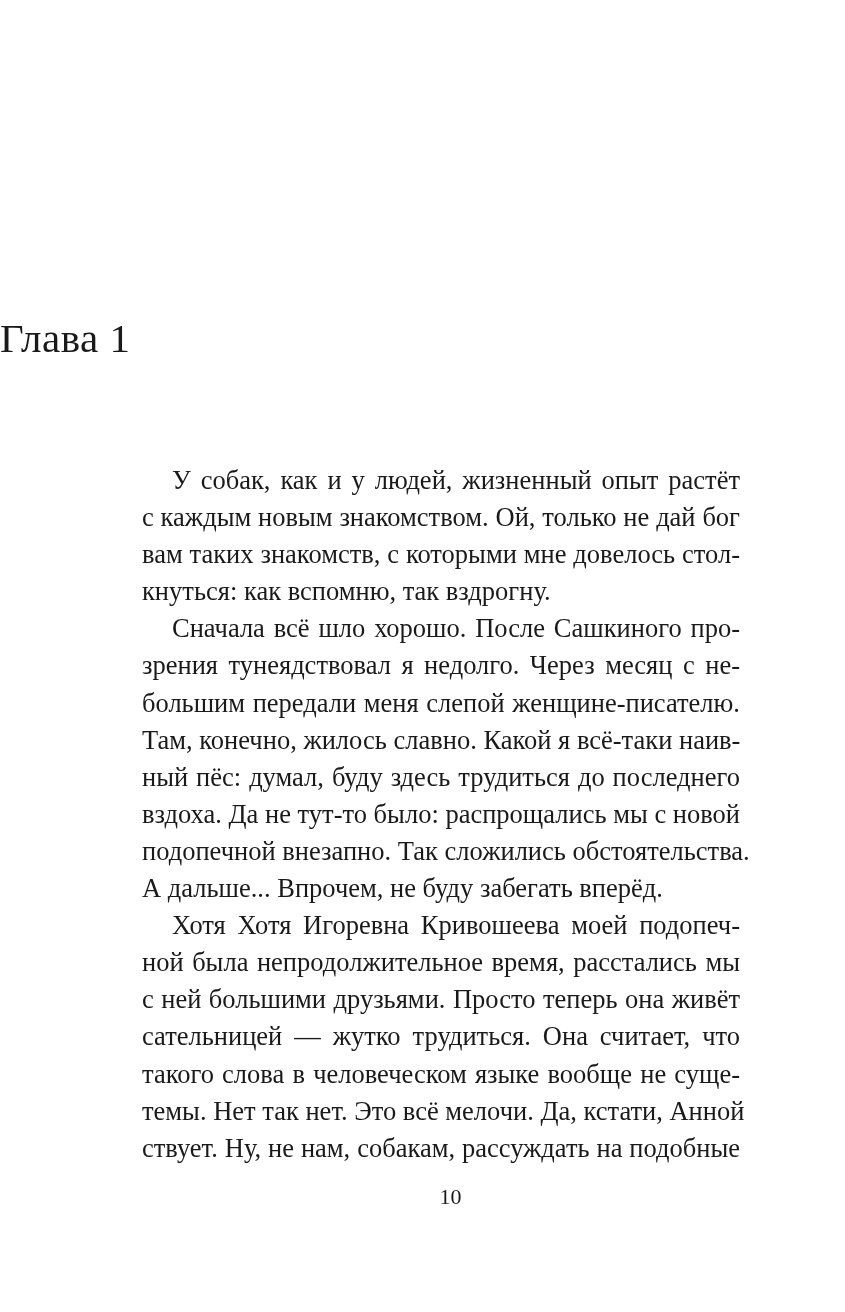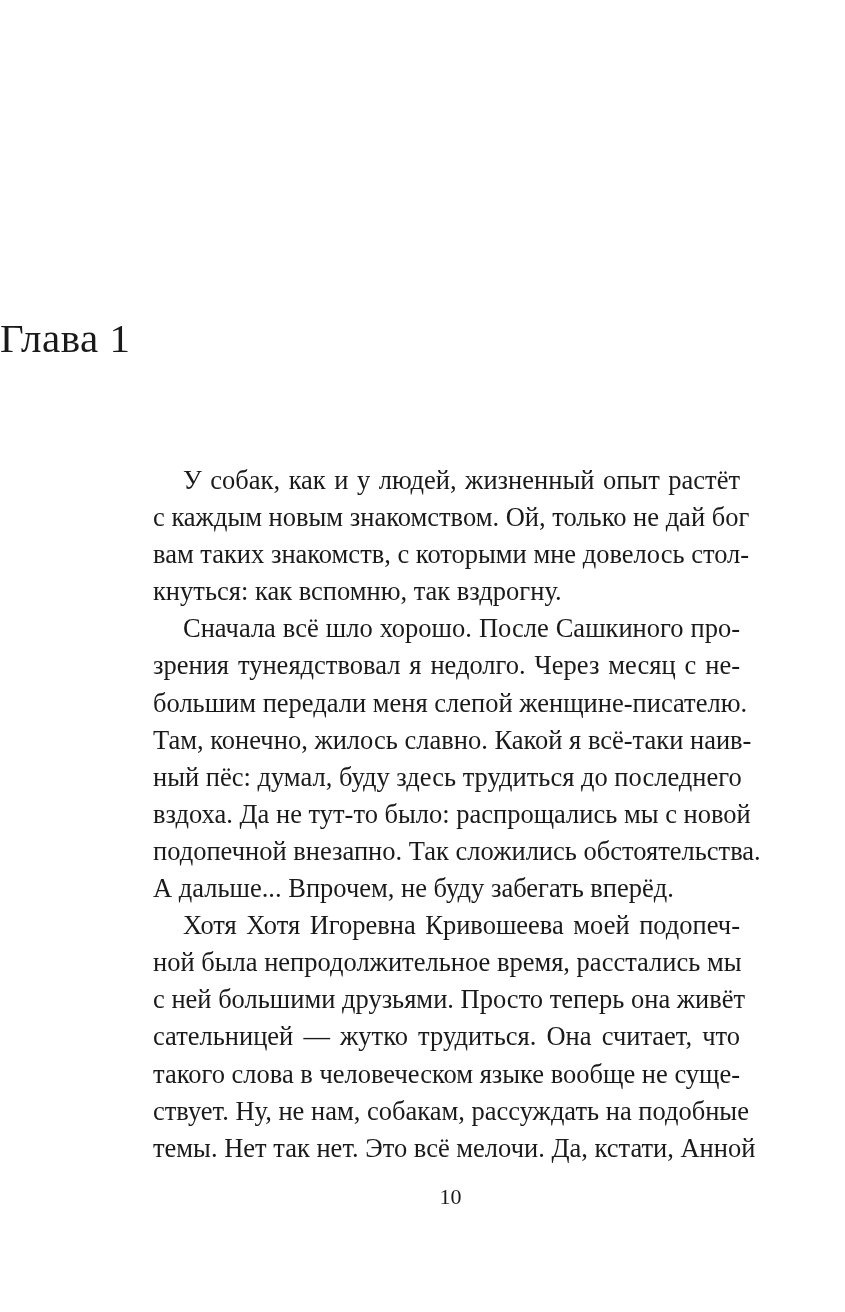--- a/index.html
+++ b/index.html
@@ -2,21 +2,21 @@
 <html><head>
   <meta charset="utf-8">
   <style>
     html, body { margin: 0; padding: 0; background: #ffffff; }
     body { width: 845px; height: 1312px; position: relative; overflow: hidden;
       font-family: "Liberation Serif", "DejaVu Serif", serif; color: #1a1a1a; }
     .chapter-title { position: absolute; top: 308px; left: 0; width: 845px; 
       font-size: 41px; letter-spacing: 0.5px; line-height: 60px; }
     .body-text { position: absolute; top: 462px; left: 142px; width: 598px; }
     .line { display: block; font-size: 26.5px; line-height: 37.1px; height: 37.1px;
-      text-align: justify; text-align-last: justify; white-space: nowrap; overflow: visible; margin-left: 11px; }
+      text-align: justify; text-align-last: justify; white-space: nowrap; overflow: visible; }
     .line.indent { padding-left: 30px; }
     .line.last { text-align-last: left; }
     .page-number { position: absolute; top: 1182px; left: 0; width: 845px; text-align: center;
       font-size: 22px; line-height: 30px; padding-left: 28px; }
   </style>
 </head>
 <body>
 
 <div class="chapter-title">Глава 1</div>
 
@@ -34,17 +34,17 @@
   <span class="line">ный пёс: думал, буду здесь трудиться до последнего</span>
   <span class="line">вздоха. Да не тут-то было: распрощались мы с новой</span>
   <span class="line">подопечной внезапно. Так сложились обстоятельства.</span>
   <span class="line last">А дальше... Впрочем, не буду забегать вперёд.</span>
 
   <span class="line indent">Хотя Хотя Игоревна Кривошеева моей подопеч-</span>
   <span class="line">ной была непродолжительное время, расстались мы</span>
   <span class="line">с ней большими друзьями. Просто теперь она живёт</span>
   <span class="line">сательницей — жутко трудиться. Она считает, что</span>
   <span class="line">такого слова в человеческом языке вообще не суще-</span>
+  <span class="line">темы. Нет так нет. Это всё мелочи. Да, кстати, Анной</span>
   <span class="line">ствует. Ну, не нам, собакам, рассуждать на подобные</span>
-  <span class="line">темы. Нет так нет. Это всё мелочи. Да, кстати, Анной</span>
 </div>
 
 <div class="page-number">10</div>
 
 </body></html>

